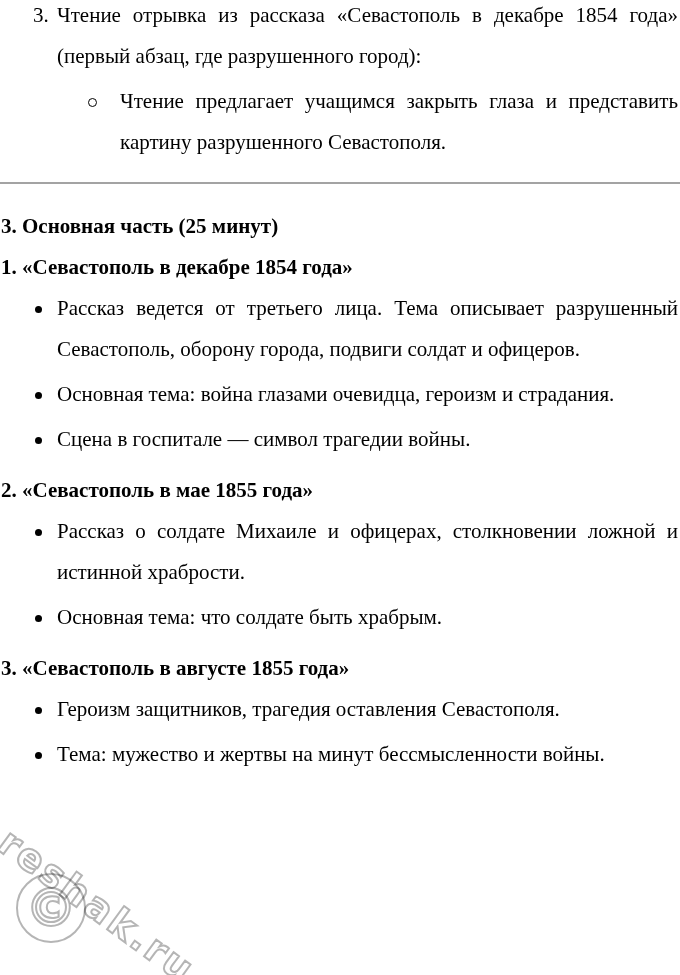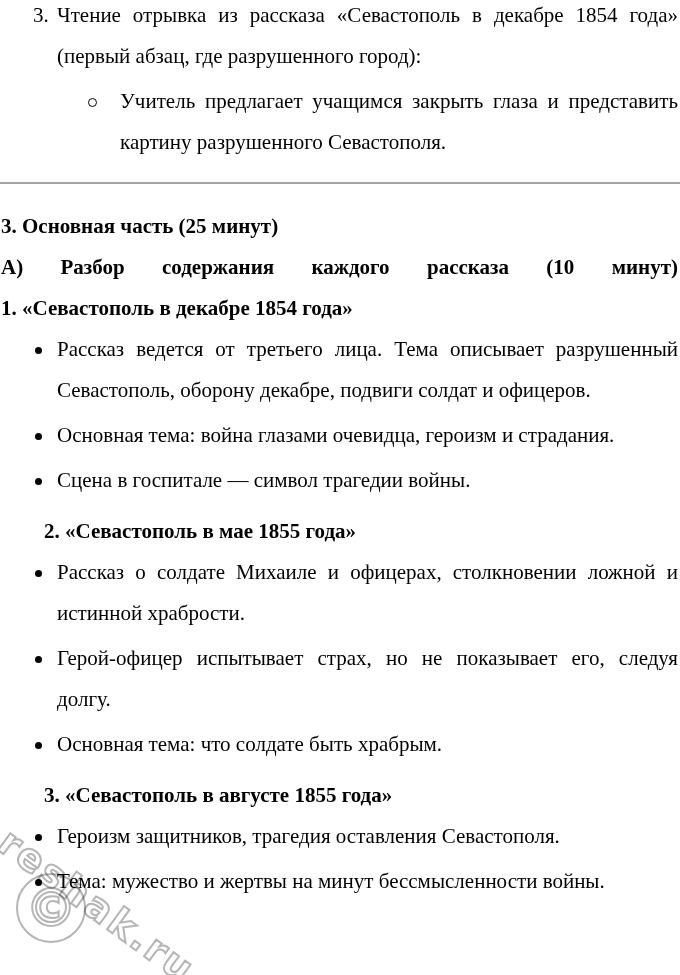--- a/index.html
+++ b/index.html
@@ -66,21 +66,20 @@
     background: transparent;
     box-sizing: content-box;
   }
   .heading {
     font-weight: bold;
     line-height: 41px;
     margin: 0 2px 0 1px;
   }
   .heading.gap {
     margin-top: 10px;
-    padding-left: 43px;
   }
   .divider {
     border: none;
     border-top: 2px solid #a3a3a3;
     margin: 19px 0 22px 0;
   }
   .watermark {
     position: absolute;
     z-index: 2;
     pointer-events: none;
@@ -125,61 +124,55 @@
   <div class="content">
 
     <div class="li first">
       <span class="num-marker">3.</span>
       <div class="line just">Чтение отрывка из рассказа «Севастополь в декабре 1854 года»</div>
       <div class="line">(первый абзац, где разрушенного город):</div>
     </div>
 
     <div class="li sub">
       <span class="circle-marker"></span>
-      <div class="line just">Учитель предлагает учащимся закрыть глаза и представить</div>
+      <div class="line just">Чтение предлагает учащимся закрыть глаза и представить</div>
       <div class="line">картину разрушенного Севастополя.</div>
     </div>
 
     <hr class="divider">
 
     <div class="heading">3. Основная часть (25 минут)</div>
 
-    <div class="heading just">А) Разбор содержания каждого рассказа (10 минут)</div>
 
     <div class="heading">1. «Севастополь в декабре 1854 года»</div>
 
     <div class="li">
       <span class="dot-marker"></span>
       <div class="line just">Рассказ ведется от третьего лица. Тема описывает разрушенный</div>
-      <div class="line">Севастополь, оборону декабре, подвиги солдат и офицеров.</div>
+      <div class="line">Севастополь, оборону города, подвиги солдат и офицеров.</div>
     </div>
 
     <div class="li">
       <span class="dot-marker"></span>
       <div class="line">Основная тема: война глазами очевидца, героизм и страдания.</div>
     </div>
 
     <div class="li">
       <span class="dot-marker"></span>
       <div class="line">Сцена в госпитале — символ трагедии войны.</div>
     </div>
 
     <div class="heading gap">2. «Севастополь в мае 1855 года»</div>
 
     <div class="li">
       <span class="dot-marker"></span>
       <div class="line just">Рассказ о солдате Михаиле и офицерах, столкновении ложной и</div>
       <div class="line">истинной храбрости.</div>
     </div>
 
-    <div class="li">
-      <span class="dot-marker"></span>
-      <div class="line just">Герой-офицер испытывает страх, но не показывает его, следуя</div>
-      <div class="line">долгу.</div>
-    </div>
 
     <div class="li">
       <span class="dot-marker"></span>
       <div class="line">Основная тема: что солдате быть храбрым.</div>
     </div>
 
     <div class="heading gap">3. «Севастополь в августе 1855 года»</div>
 
 
     <div class="li">

